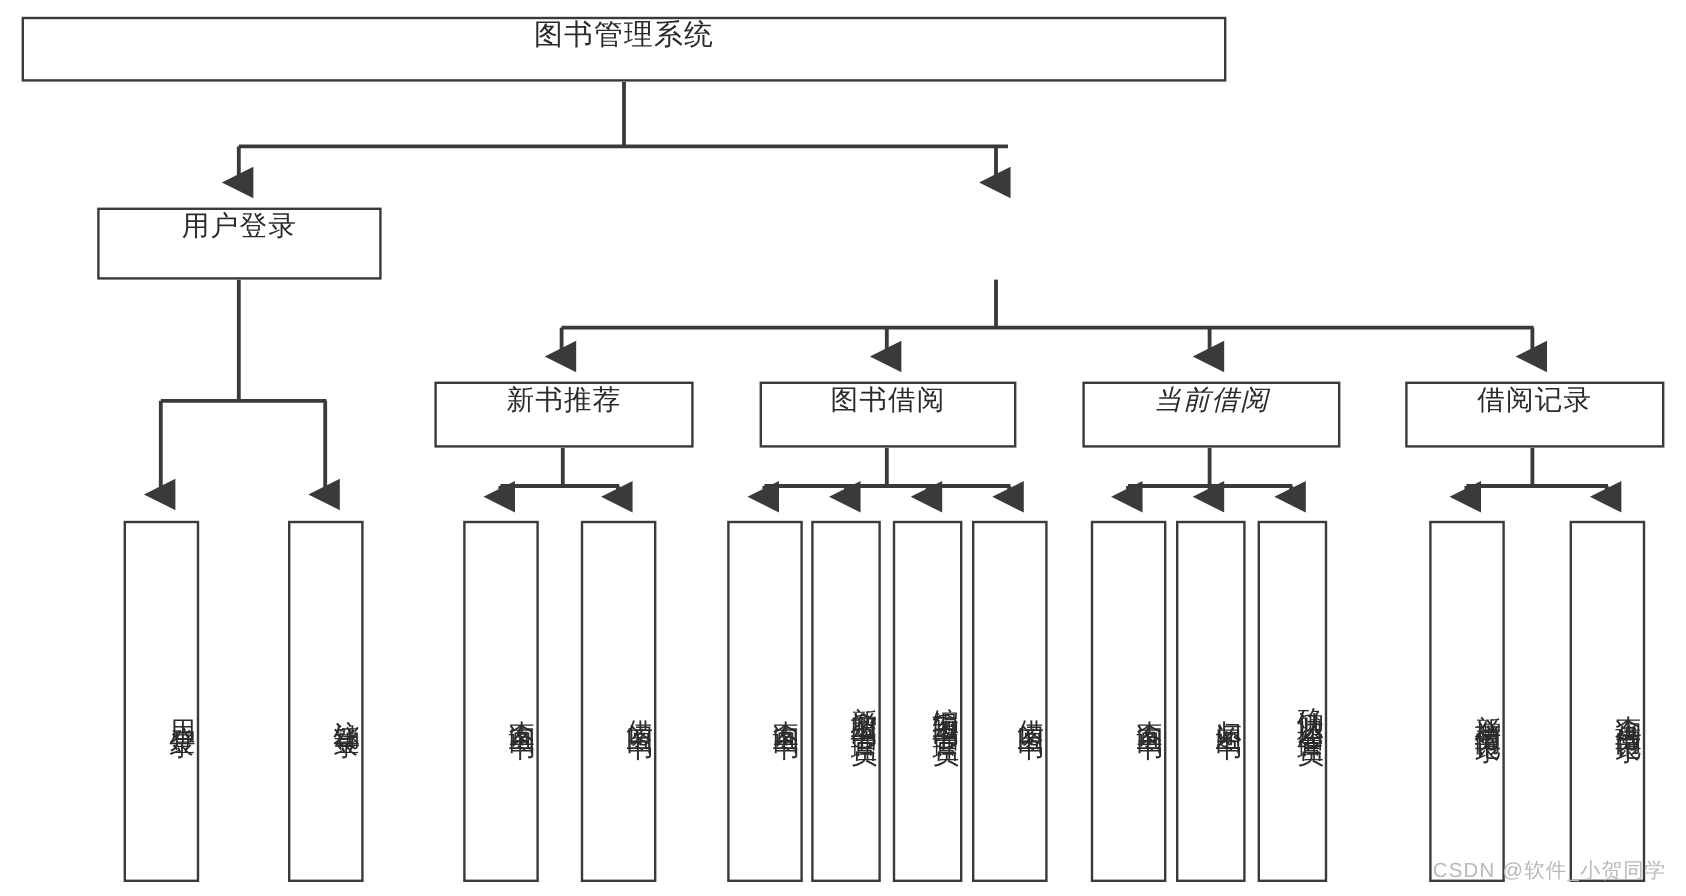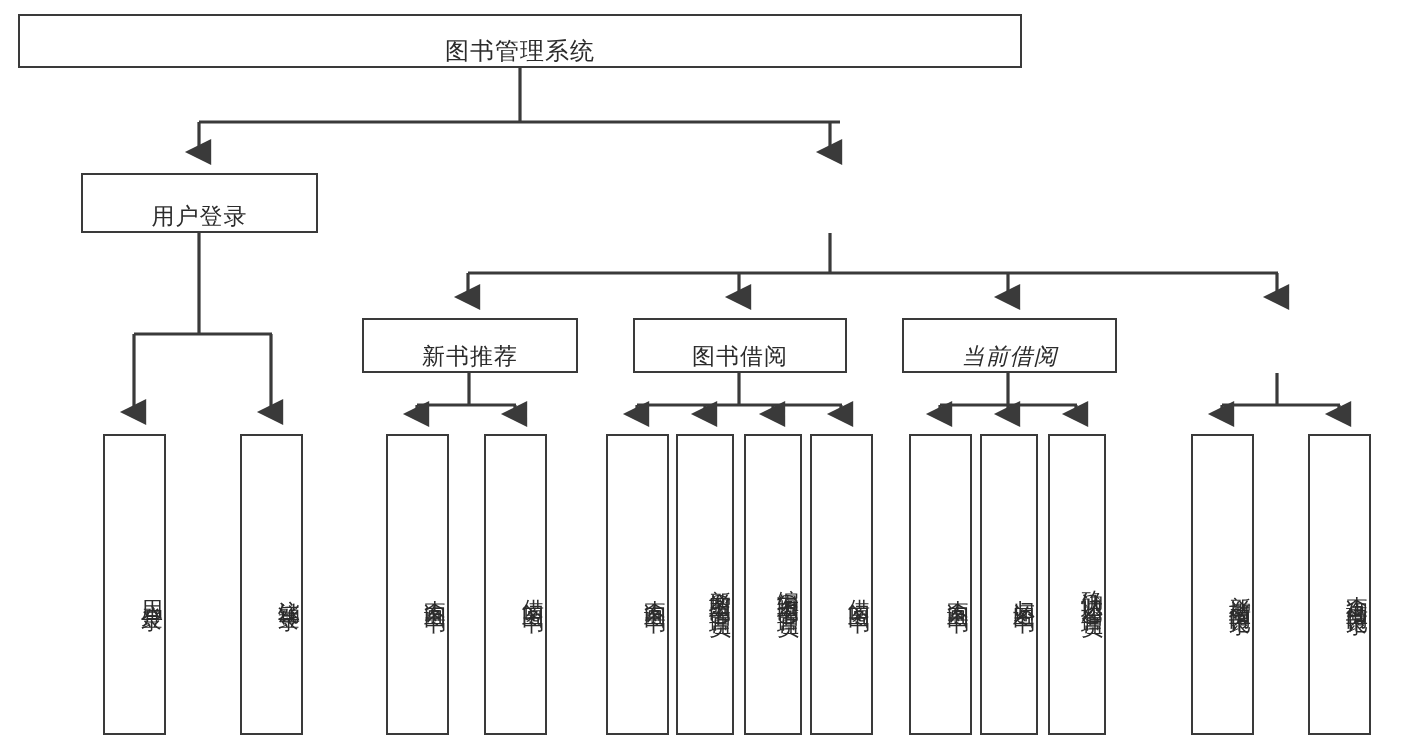--- a/index.html
+++ b/index.html
@@ -24,21 +24,21 @@
     width: 1405px;
     height: 747px;
     pointer-events: none;
   }
   .node {
     position: absolute;
     box-sizing: border-box;
     border: 2.5px solid #3a3a3a;
     background: #ffffff;
     display: flex;
-    align-items: flex-end;
+    align-items: flex-start;
     justify-content: center;
     color: #2b2b2b;
   }
   .node.horiz {
     font-size: 23px;
     letter-spacing: 1px;
     line-height: 1.2;
   }
   .node.root {
     font-size: 24px;
@@ -133,20 +133,23 @@
 
   <div class="node horiz" style="left:633px; top:318px; width:214px; height:55px;">
     <span>图书借阅</span>
   </div>
   <div class="node horiz" style="left:362px; top:318px; width:216px; height:55px;">
     <span>新书推荐</span>
   </div>
   <div class="node horiz" style="left:902px; top:318px; width:215px; height:55px;font-style:italic;">
     <span>当前借阅</span>
   </div>
+  <div class="node horiz" style="left:1171px; top:318px; width:216px; height:55px;">
+    <span>借阅记录</span>
+  </div>
 
   <div class="node leaf" style="left:103px; top:434px; width:63px; height:301px;">
     <span class="leaf-text">用户登录</span>
   </div>
   <div class="node leaf" style="left:240px; top:434px; width:63px; height:301px;">
     <span class="leaf-text">注销登录</span>
   </div>
 
   <div class="node leaf" style="left:386px; top:434px; width:63px; height:301px;">
     <span class="leaf-text">查询图书</span>
@@ -178,14 +181,15 @@
     <span class="leaf-text">确认归还（管理员）</span>
   </div>
 
   <div class="node leaf" style="left:1191px; top:434px; width:63px; height:301px;">
     <span class="leaf-text">新增借阅记录</span>
   </div>
   <div class="node leaf" style="left:1308px; top:434px; width:63px; height:301px;">
     <span class="leaf-text">查询借阅记录</span>
   </div>
 
+  <div class="watermark" style="left:1194px; top:714px;">CSDN @软件_小贺同学</div>
 
 </div>
 
 </body></html>

